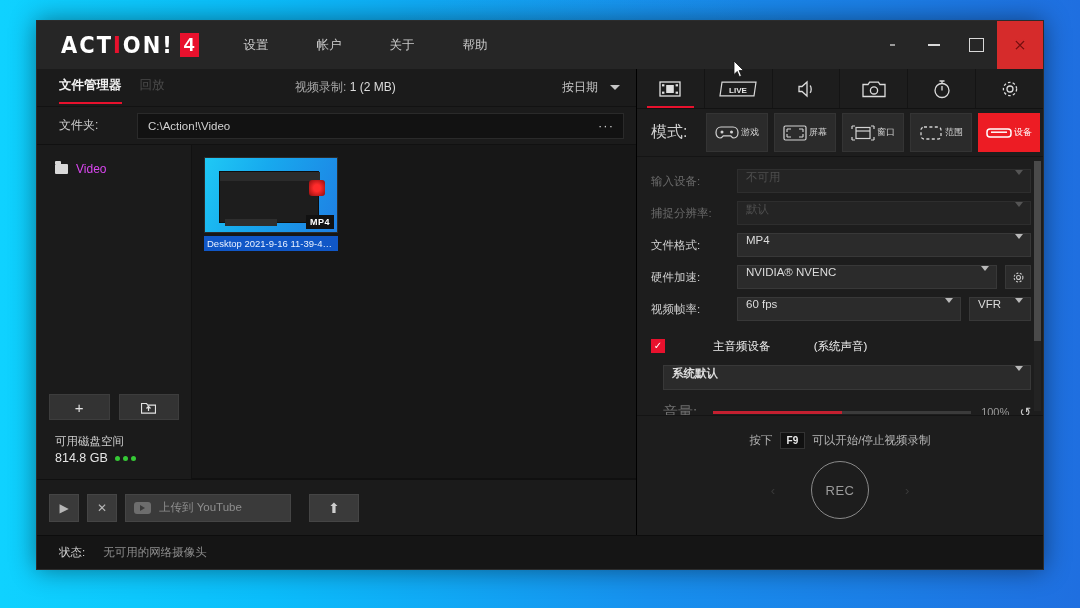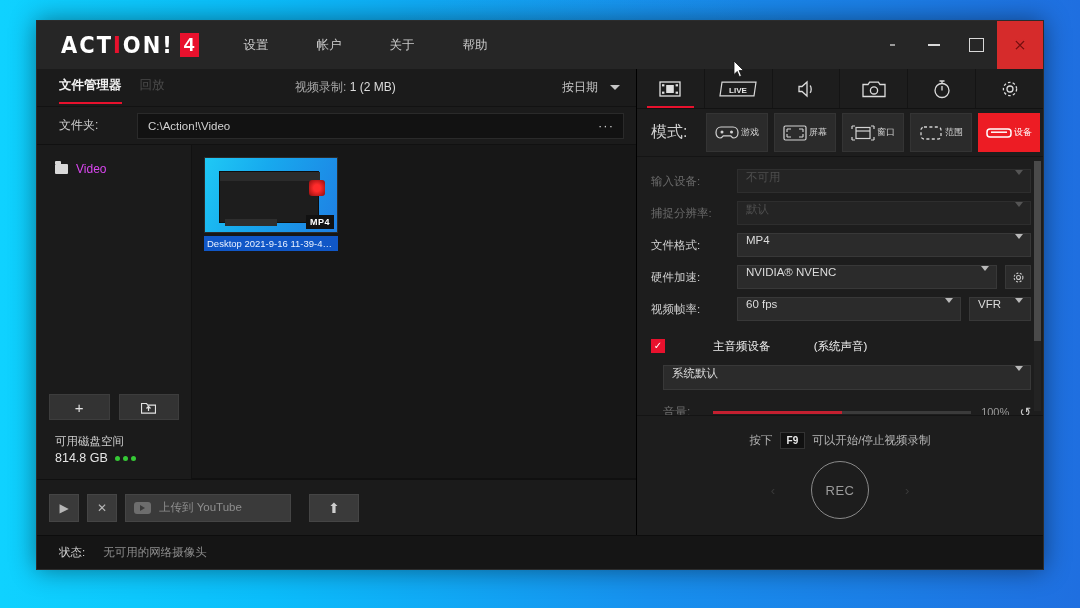--- a/index.html
+++ b/index.html
@@ -234,23 +234,23 @@
     display: flex; align-items: center; justify-content: center; color: #c9c9c9; flex: 0 0 26px;
   }
   .sel.small { flex: 0 0 62px; }
   .audio-head { display: flex; align-items: center; gap: 8px; height: 30px; margin-top: 6px; }
   .cb {
     width: 14px; height: 14px; background: #e8112d; display: flex; align-items: center;
     justify-content: center; color: #fff; font-size: 10px; line-height: 1;
   }
   .audio-head .t { font-size: 11.5px; color: #ededed; font-weight: bold; }
   .audio-head .t span { font-weight: normal; margin-left: 40px; }
-  .sel-wide { height: 25px; margin: 4px 0 0 12px; }
+  .sel-wide { height: 25px; margin: 4px 0 0 12px; font-weight: bold; }
   .volrow { display: flex; align-items: center; gap: 10px; height: 28px; margin: 8px 0 0 12px; }
-  .volrow .k { font-size: 12px; color: #6f6f6f; width: 40px; }
+  .volrow .k { font-size: 15px; color: #6f6f6f; width: 40px; }
   .slider { flex: 1; height: 3px; background: #3b3b3b; position: relative; }
   .slider .fill { position: absolute; left: 0; top: 0; height: 3px; width: 50%; background: #c42030; }
   .volrow .pct { font-size: 11px; color: #9a9a9a; }
   .reset { color: #c9c9c9; font-size: 14px; }
   .scrollbar {
     position: absolute; right: 2px; top: 4px; width: 7px; bottom: 4px; background: #232323;
   }
   .scrollbar i { position: absolute; left: 0; top: 0; width: 7px; height: 72%; background: #4a4a4a; display:block; }
   
   .recarea {

